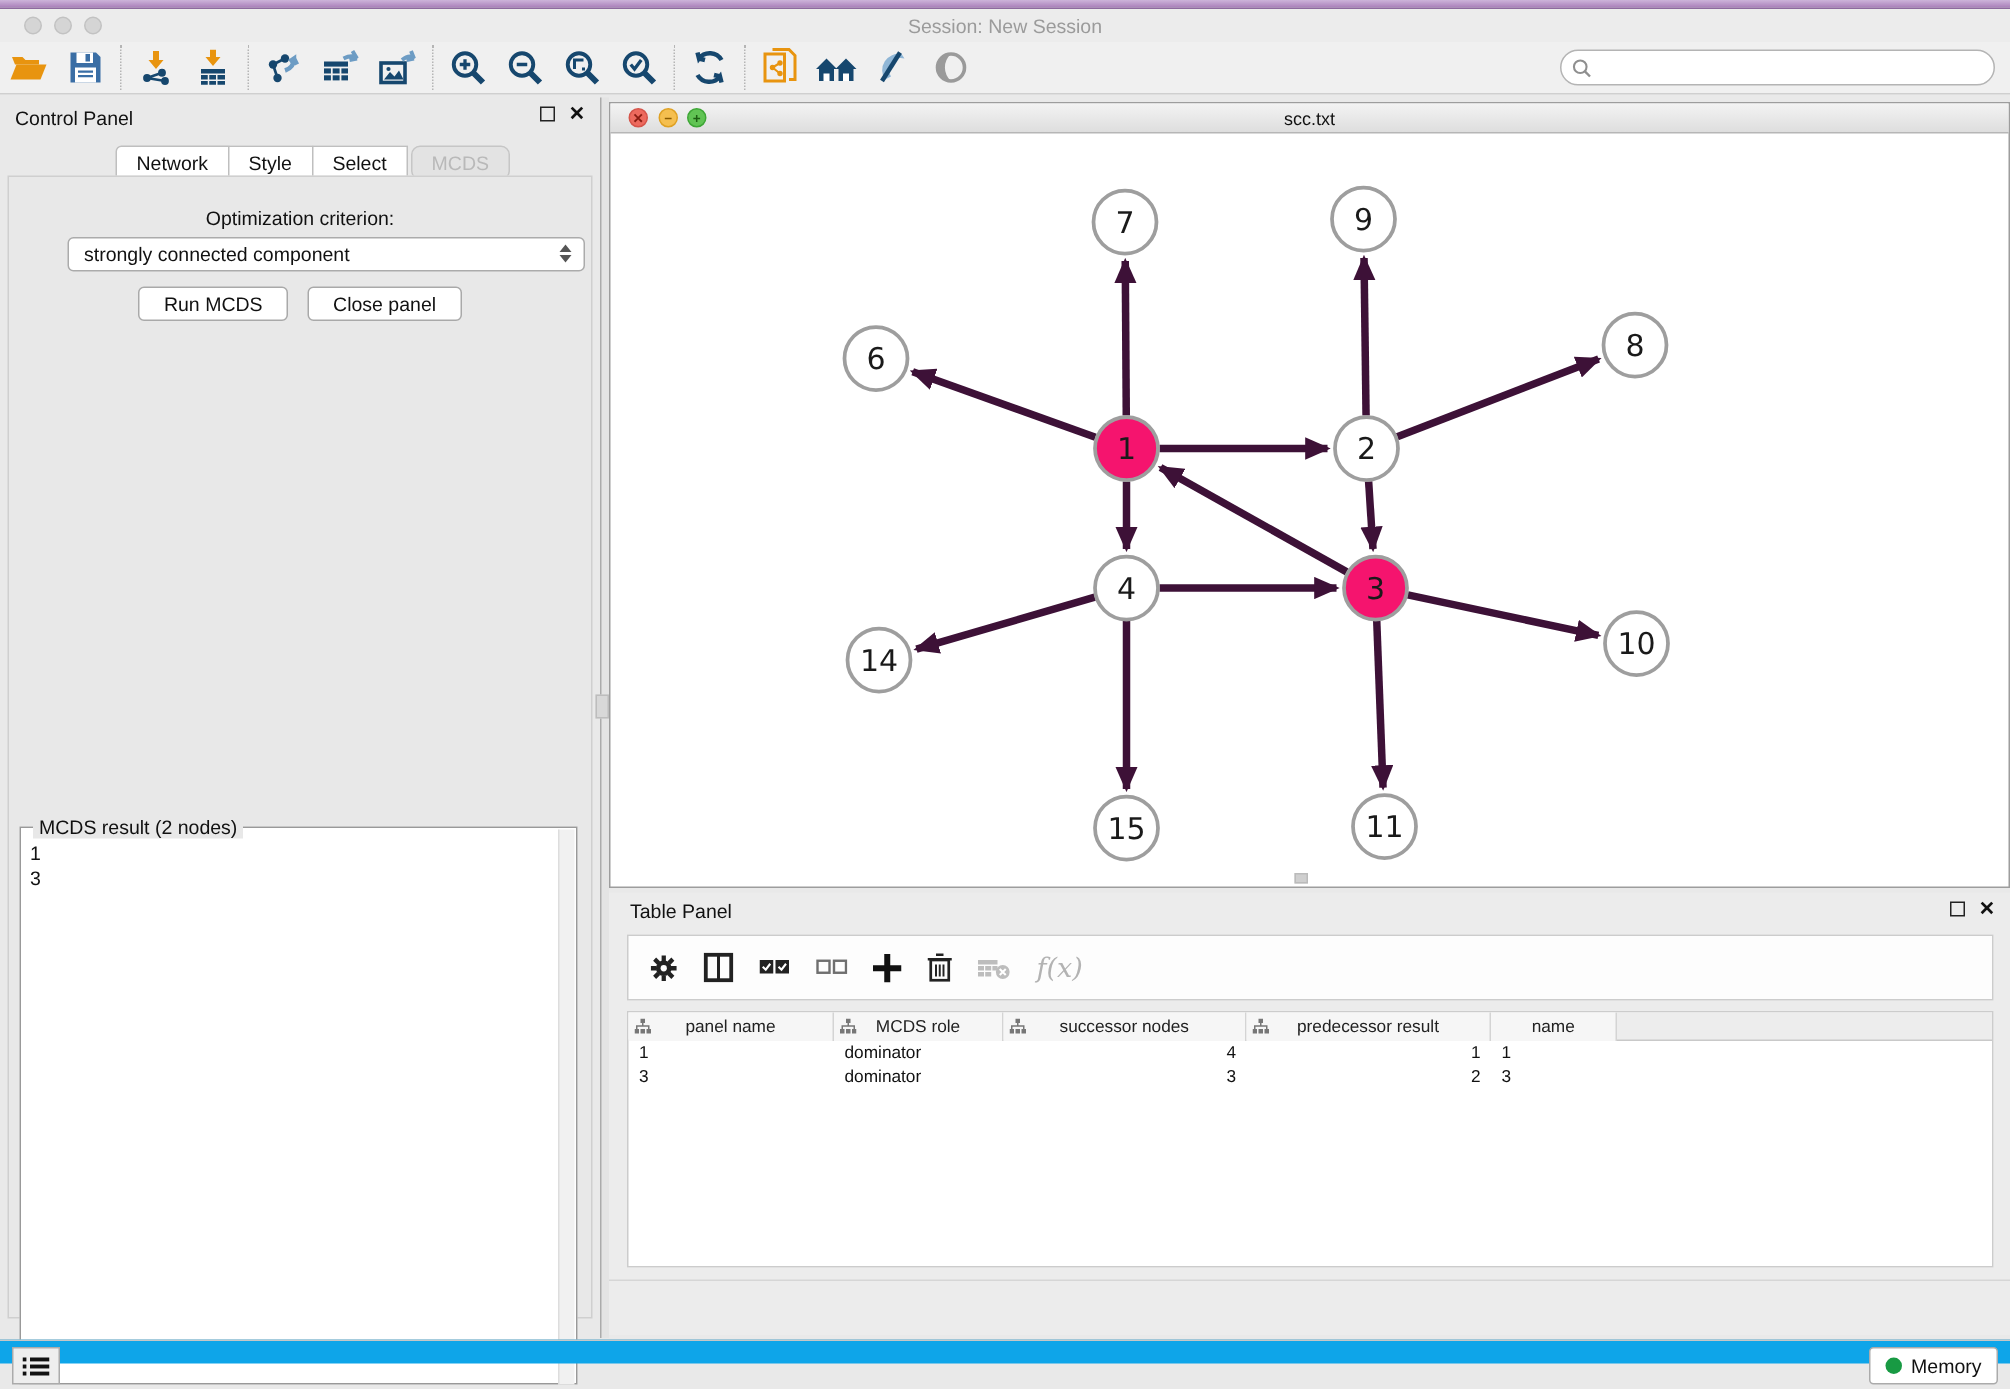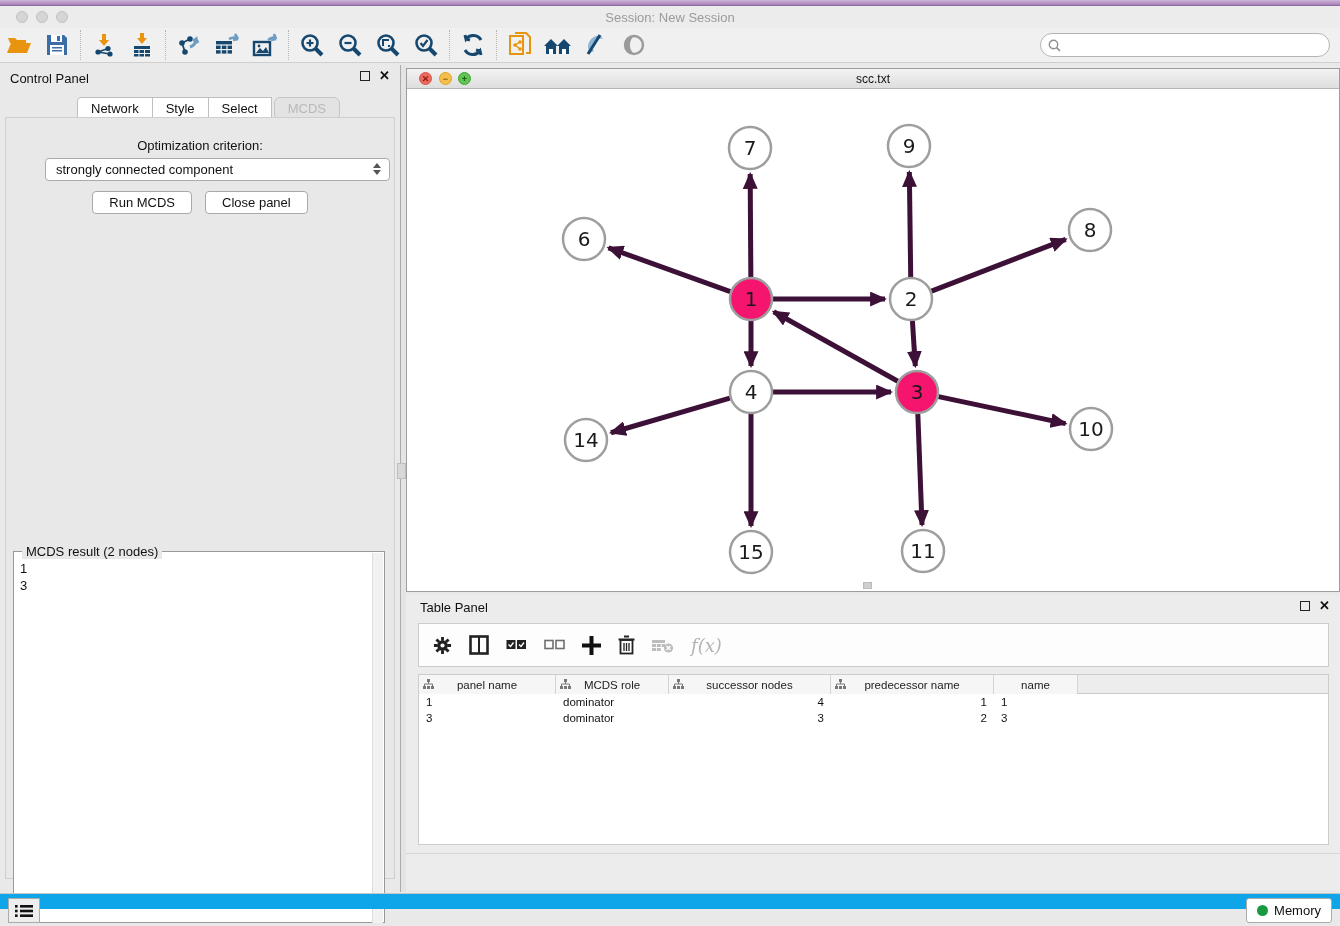--- a/index.html
+++ b/index.html
@@ -444,21 +444,21 @@
         <span>successor nodes</span>
       </div>
       <div class="th-cell" style="left:412px; width:163px;">
         <svg class="th-icon" width="11" height="11" viewBox="0 0 11 11">
             <rect x="4" y="0" width="3" height="3" fill="#777"></rect>
             <rect x="0" y="7" width="3" height="3" fill="#777"></rect>
             <rect x="4" y="7" width="3" height="3" fill="#777"></rect>
             <rect x="8" y="7" width="3" height="3" fill="#777"></rect>
             <path d="M5.5 3 v2 M1.5 7 v-2 h8 v2" stroke="#777" fill="none"></path>
           </svg>
-        <span>predecessor name</span>
+        <span>predecessor result</span>
       </div>
       <div class="th-cell" style="left:575px; width:84px;">
         <span>name</span>
       </div>
     </div>
     <div class="t-rows" id="table-rows">
         <div class="t-row">
           <div class="t-cell " style="left: 0px; width: 137px;">1</div>
           <div class="t-cell " style="left: 137px; width: 113px;">dominator</div>
           <div class="t-cell num-r" style="left: 250px; width: 162px;">4</div>

